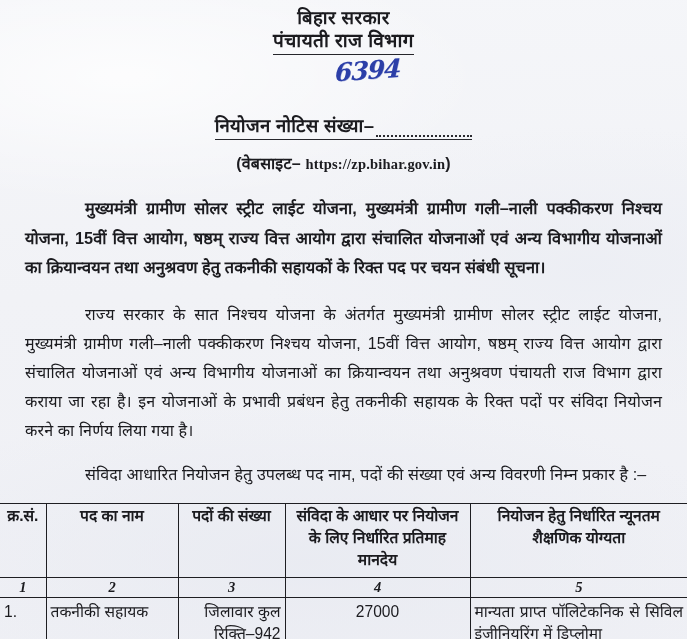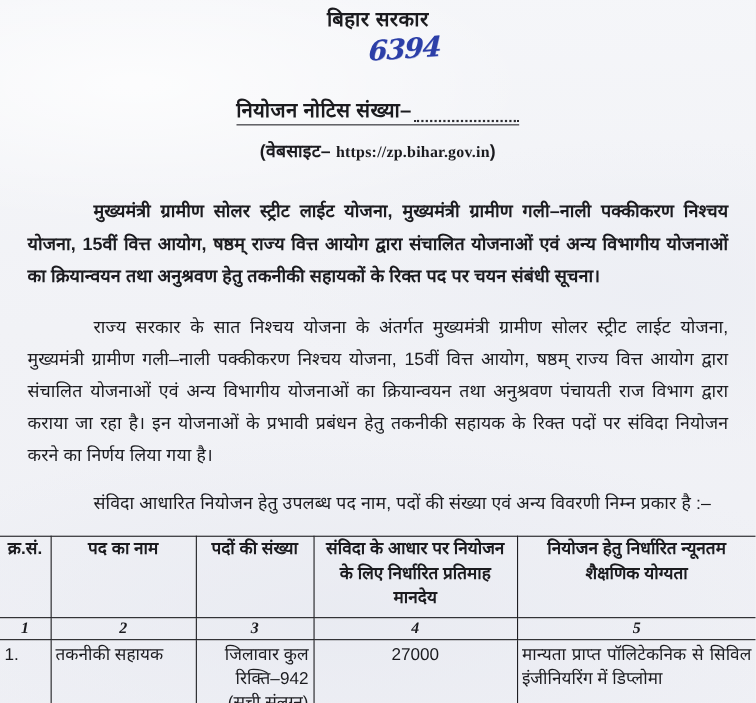--- a/index.html
+++ b/index.html
@@ -111,21 +111,21 @@
   .para {
     margin: 0 25px 0 25px;
     text-align: justify;
     text-justify: inter-word;
     font-size: 16.3px;
     line-height: 29.6px;
     font-weight: bold;
     letter-spacing: 0.1px;
   }
   .para.p1 {
-    margin-top: 30px;
+    margin-top: 20px;
     text-indent: 60px;
   }
   .para.p2 {
     margin-top: 17px;
     text-indent: 60px;
     font-weight: normal;
     font-size: 16.1px;
     line-height: 29px;
   }
   .para.p3 {
@@ -193,20 +193,23 @@
 </style>
 </head>
 <body>
 
 <div class="paper-texture"></div>
 
 <div class="page">
 
   <div class="hdr">
     <div class="hdr-line1">बिहार सरकार</div>
+    <div>
+      <span class="hdr-line2">पंचायती राज विभाग</span>
+    </div>
 
     <div class="notice-no-wrap">
       <span class="notice-no-inner">
         <span class="notice-no-label">नियोजन नोटिस संख्या–</span>
         <span class="dotline"></span>
         <span class="handwritten">6394</span>
       </span>
     </div>
 
     <div class="website">

